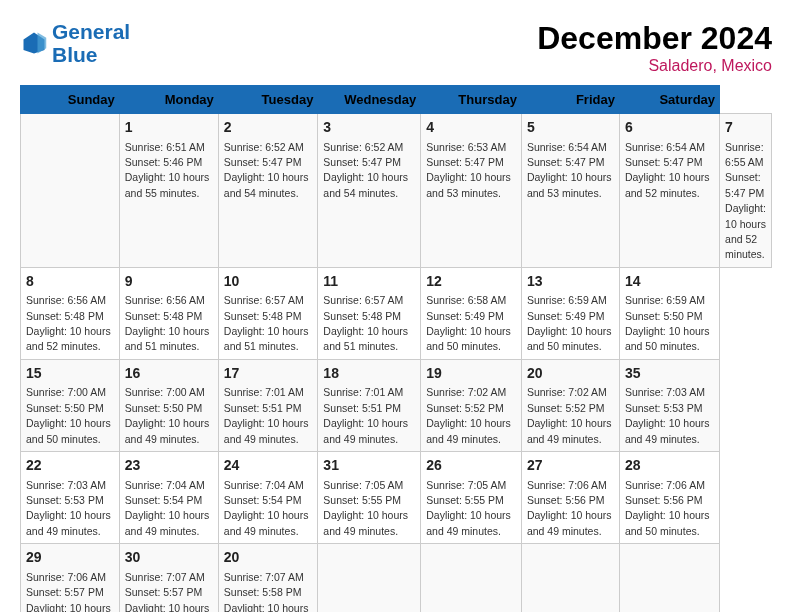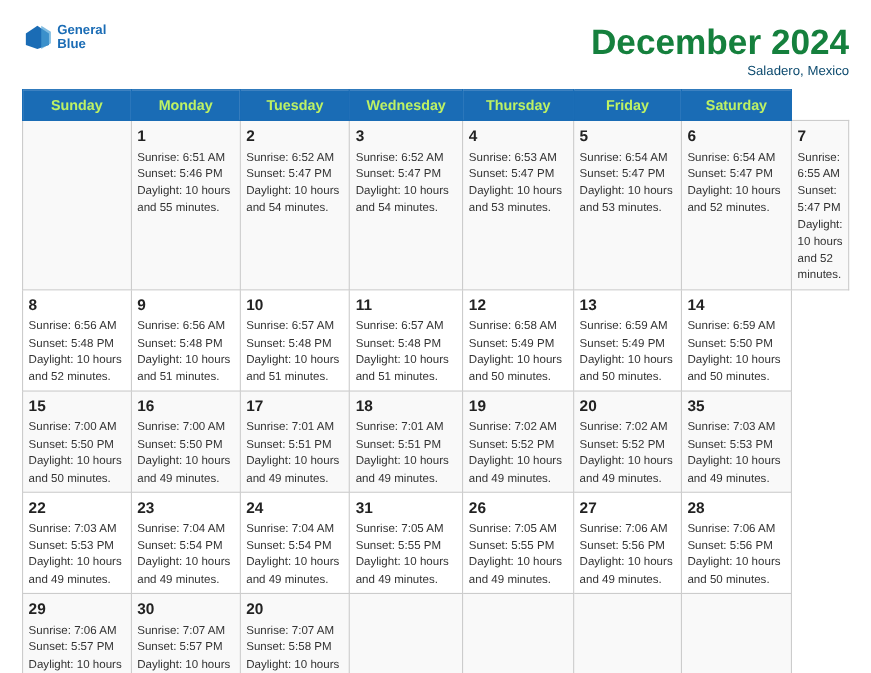--- a/index.html
+++ b/index.html
@@ -15,55 +15,55 @@
       justify-content: space-between;
       align-items: flex-start;
       margin-bottom: 10px;
     }
     .logo {
       display: flex;
       align-items: center;
       gap: 4px;
     }
     .logo-text {
-      font-size: 12px;
+      font-size: 21px;
       font-weight: bold;
       color: #333;
       line-height: 1.1;
     }
     .logo-text span {
       color: #1a6cb5;
     }
     .logo-icon {
       width: 28px;
       height: 28px;
     }
     .title-block {
       text-align: right;
     }
     .title-block h1 {
       font-size: 32px;
       font-weight: bold;
-      color: #15803d;
+      color: #000000;
     }
     .title-block h2 {
-      font-size: 12px;
+      font-size: 16px;
       font-weight: normal;
-      color: #0c4a6e;
+      color: #be185d;
     }
     table {
       width: 100%;
       border-collapse: collapse;
       font-size: 11px;
     }
     thead tr th {
       background-color: #1a6cb5;
-      color: #bef264;
+      color: #000000;
       padding: 6px 4px;
-      text-align: center;
+      text-align: right;
       font-size: 13px;
       font-weight: bold;
       border: 1px solid #1a6cb5;
       margin-left: 24px;
     }
     tbody tr td {
       border: 1px solid #ccc;
       padding: 4px 5px;
       vertical-align: top;
       width: 14.28%;

